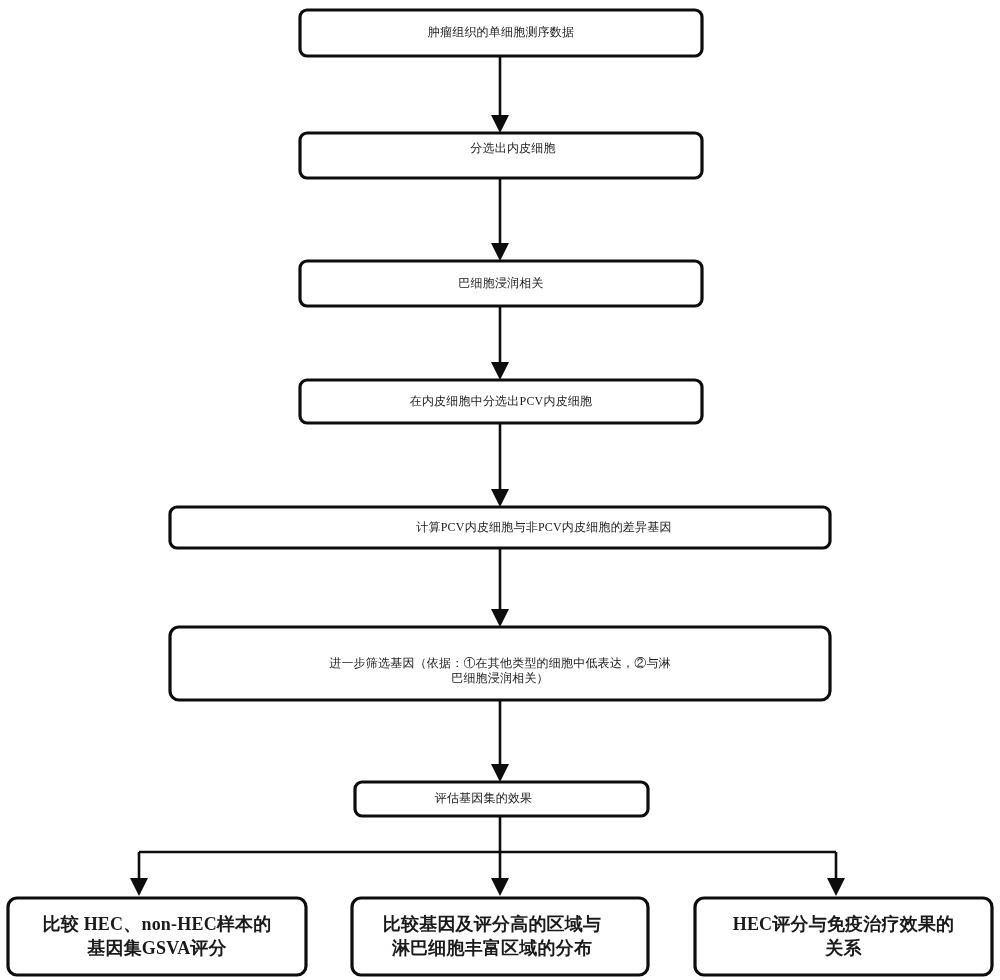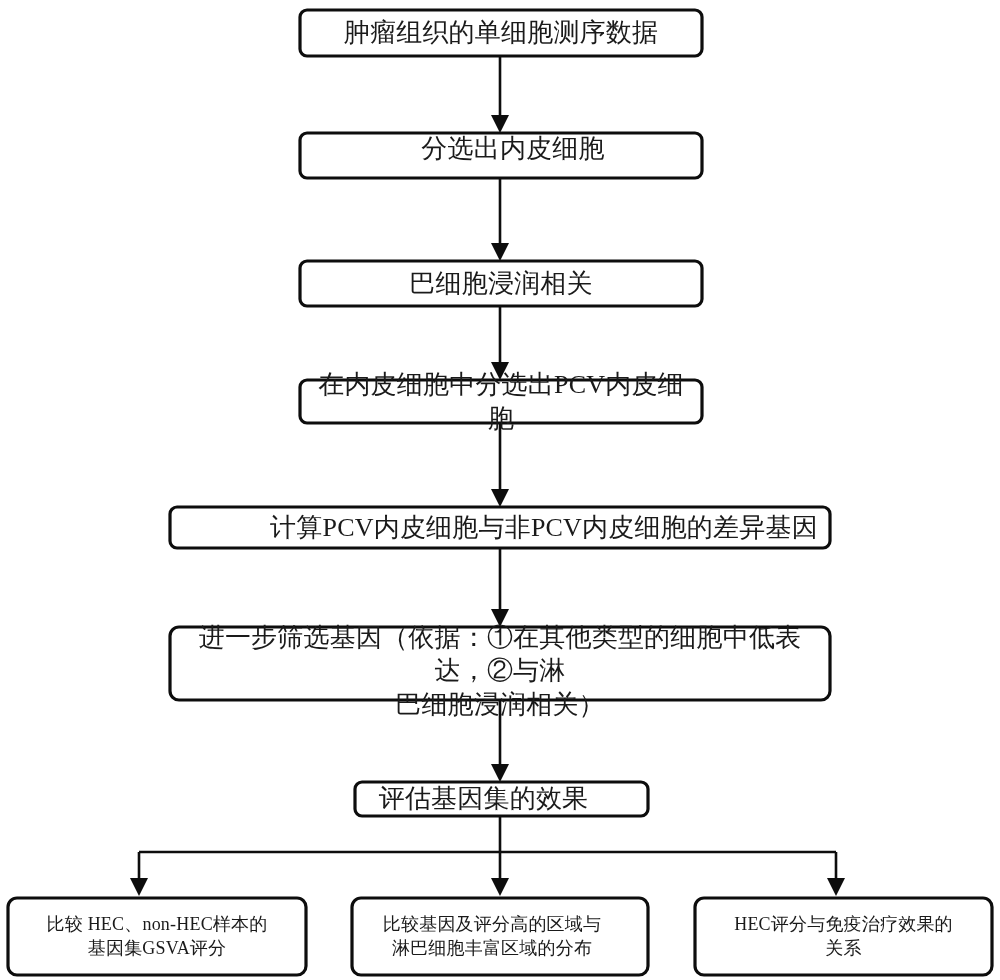--- a/index.html
+++ b/index.html
@@ -43,30 +43,31 @@
     stroke: none;
   }
   .node-label {
     position: absolute;
     display: flex;
     align-items: center;
     justify-content: center;
     text-align: center;
     color: #1a1a1a;
     font-family: "Liberation Serif", "DejaVu Serif", serif;
-    font-size: 26px;
+    font-size: 12px;
     line-height: 1.28;
     letter-spacing: 0.2px;
     white-space: pre-line;
     box-sizing: border-box;
     padding: 0 8px;
     pointer-events: none;
   }
   .node-label.small {
     font-size: 18px;
+    font-weight: bold;
   }
 </style>
 </head>
 <body>
 
 <div id="flow-root">
 
   <svg id="flow-svg" viewBox="0 0 1000 980">
 
     <g>

